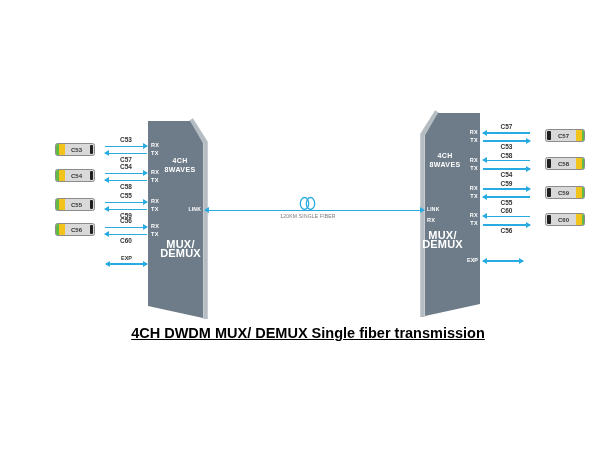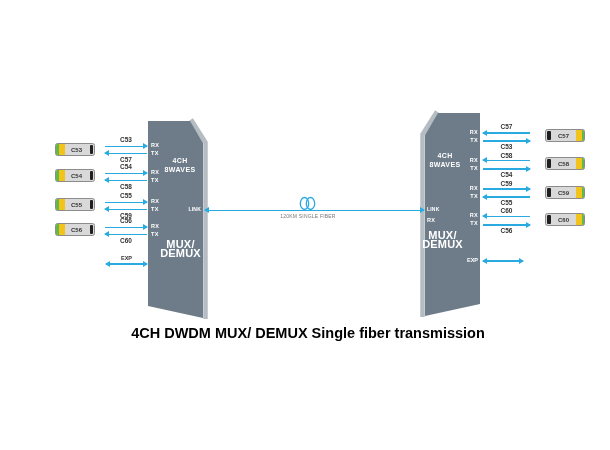--- a/index.html
+++ b/index.html
@@ -28,21 +28,21 @@
       font-size:6px;font-weight:bold;color:#333;}
   .module .cap{width:3.5px;background:#1f1f1f;margin:1px;border-radius:1px;}
   .utext{position:absolute;color:#fff;font-weight:bold;text-align:center;z-index:4;}
   .uname{font-size:7px;line-height:8.5px;letter-spacing:.4px;}
   .umux{font-size:11px;line-height:9px;letter-spacing:.2px;}
   .ulink{font-size:5px;line-height:6px;letter-spacing:.2px;}
   .explbl{position:absolute;font-size:5.5px;font-weight:bold;z-index:4;}
   .fiberlbl{position:absolute;left:253px;top:212.5px;width:110px;text-align:center;
       font-size:5px;color:#777;letter-spacing:.2px;z-index:4;}
   .title{position:absolute;left:10px;top:325px;width:596px;text-align:center;
-      font-size:14.5px;font-weight:bold;color:#000;z-index:4;}
+      font-size:14.5px;font-weight:bold;color:#000;z-index:4;text-decoration:underline;}
 </style>
 </head>
 <body>
 
 <div class="canvas">
 
   <svg class="shapes" width="610" height="450">
 
     <polyline points="191,119.5 205.5,142.5 205.5,319" fill="none" stroke="#b5bdc3" stroke-width="4.5"></polyline>
     <polygon points="148,121 190,121 203,143 203,318 148,306" fill="#6e7c89"></polygon>

